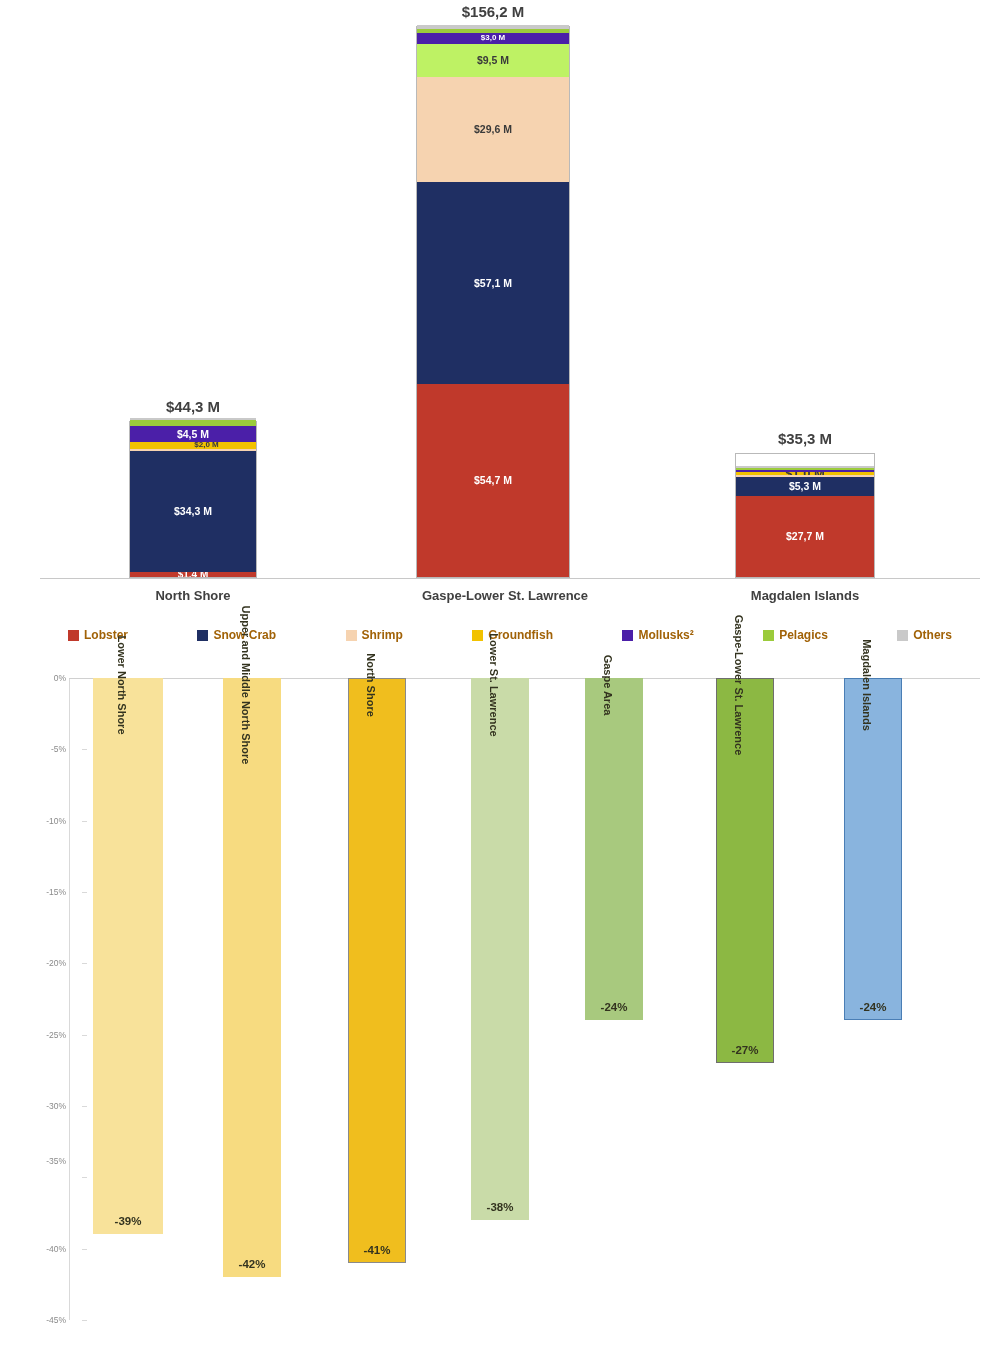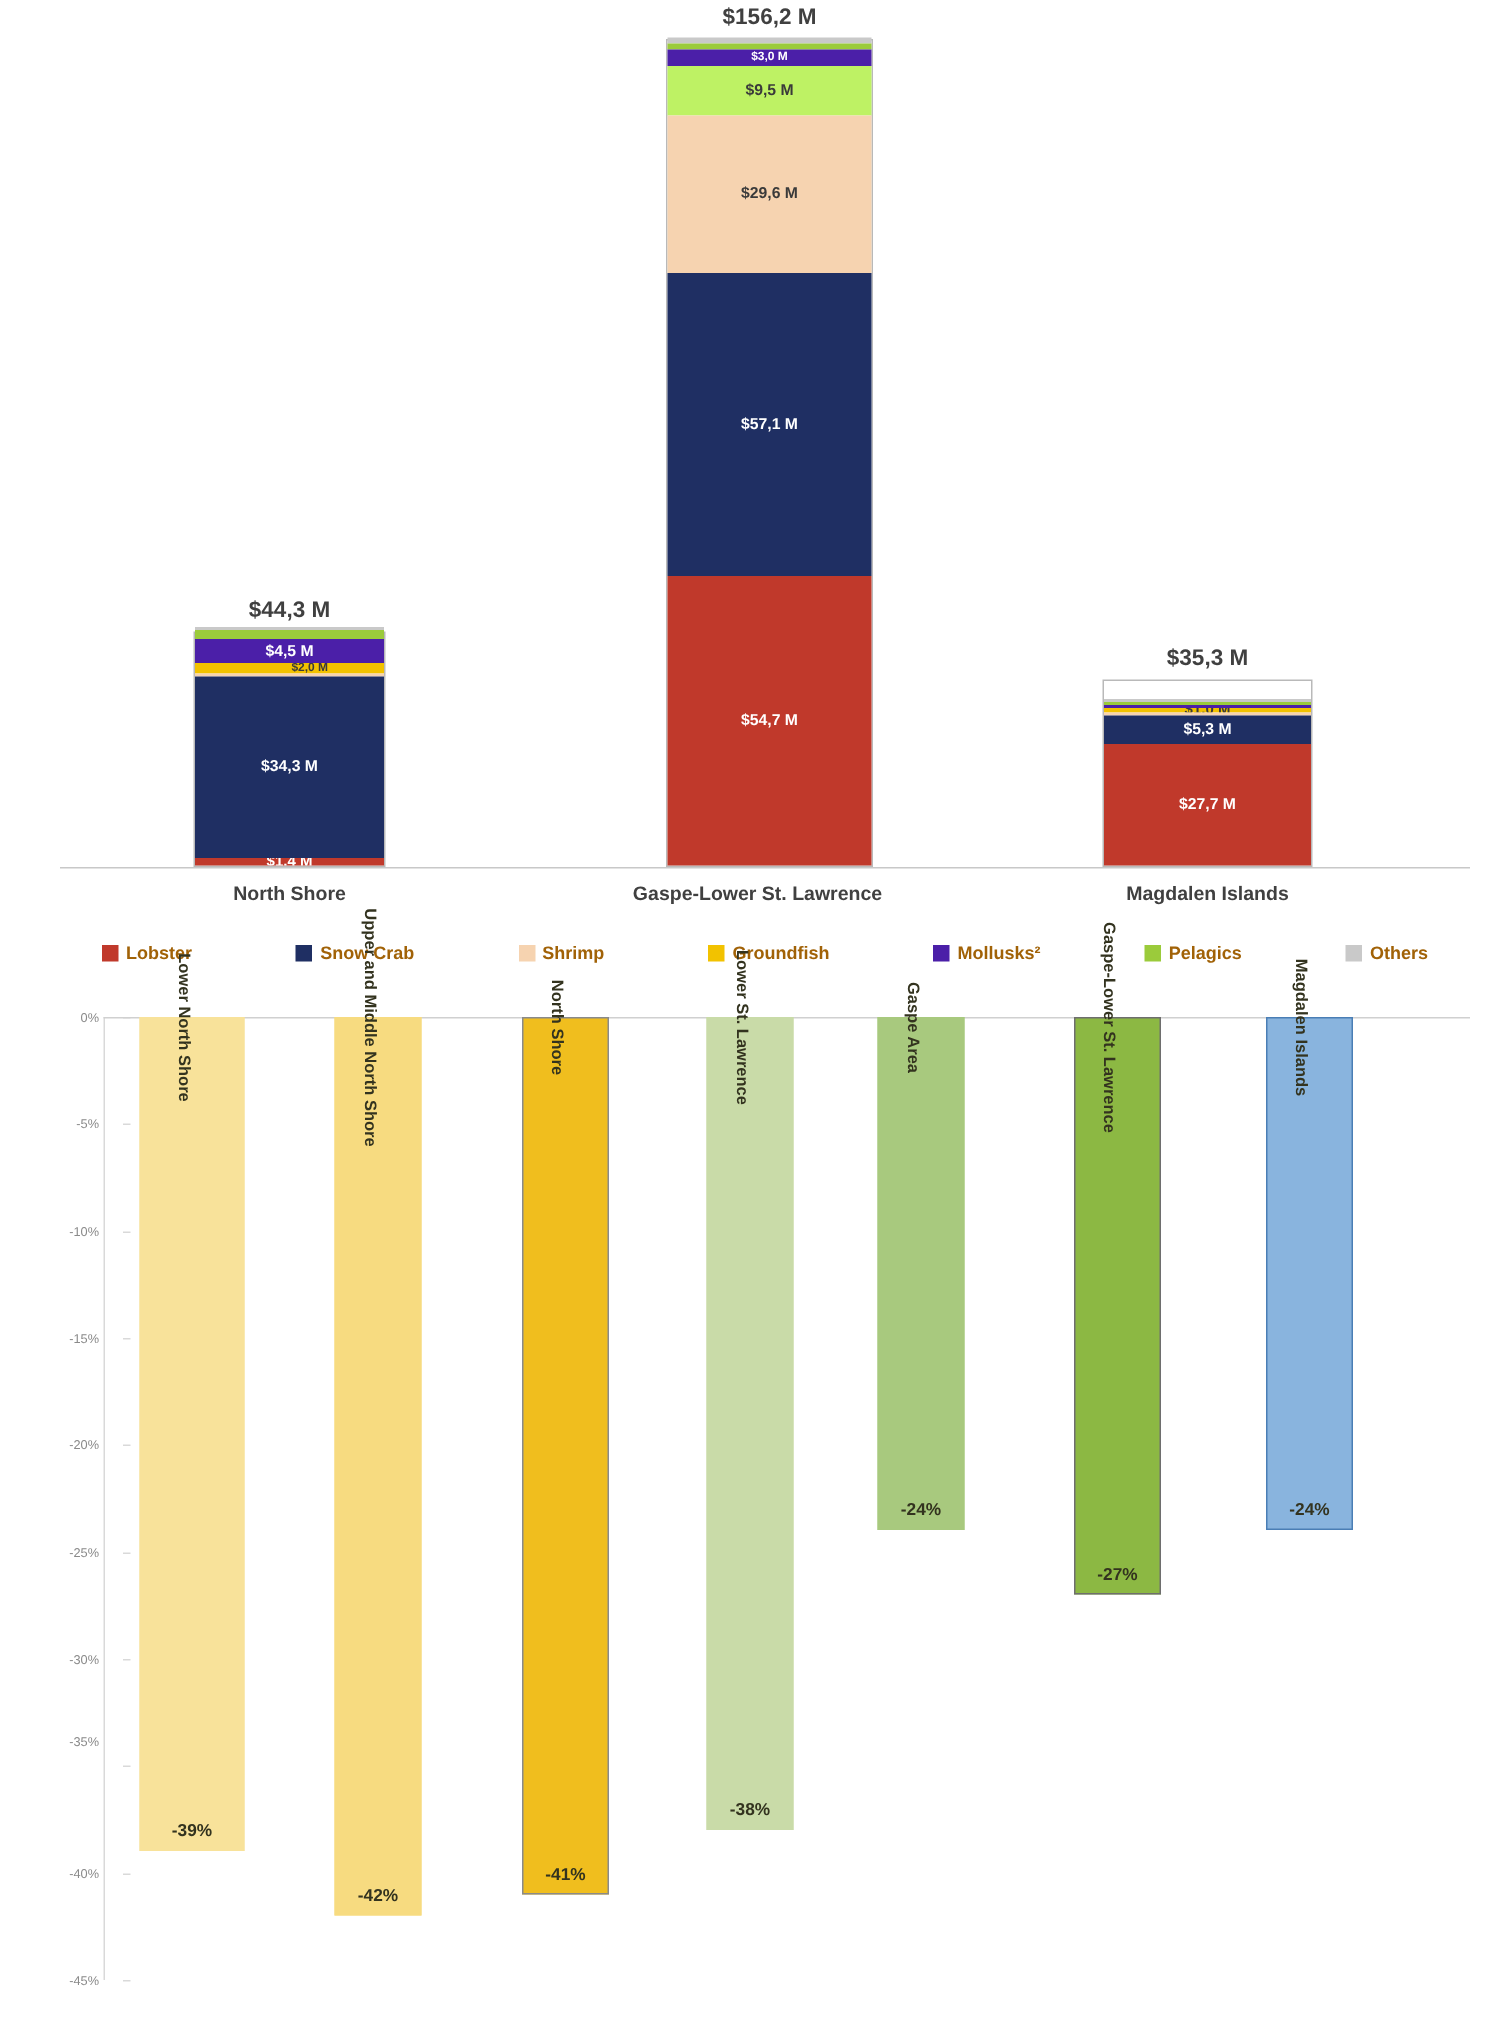--- a/index.html
+++ b/index.html
@@ -112,21 +112,21 @@
             <span class="seg-label dark" style="font-size: 8px; padding-left: 27px;">$2,0 M</span>
           </div>
           <div class="seg" style="background: rgb(246, 211, 176); height: 2px; flex: 0 0 auto;"></div>
           <div class="seg" style="background: rgb(31, 47, 99); height: 121.214px; flex: 0 0 auto;">
             <span class="seg-label light">$34,3 M</span>
           </div>
           <div class="seg" style="background: rgb(192, 57, 43); height: 4.9475px; flex: 0 0 auto;">
             <span class="seg-label light" style="font-size: 10px; text-align: right;">$1,4 M</span>
           </div>
         </div>
-        <div class="stack-group" style="width: 138px; left: 404px; height: 552px; border: 1px solid rgb(185, 185, 185);">
+        <div class="stack-group" style="width: 154px; left: 376px; height: 552px; border: 1px solid rgb(185, 185, 185);">
           <div class="stack-total">$156,2 M</div>
           <div class="seg" style="background: rgb(201, 201, 201); height: 3.53393px; flex: 0 0 auto;"></div>
           <div class="seg" style="background: rgb(155, 203, 59); height: 4.59411px; flex: 0 0 auto;"></div>
           <div class="seg" style="background: rgb(75, 31, 168); height: 10.6018px; flex: 0 0 auto;">
             <span class="seg-label light" style="font-size: 8px;">$3,0 M</span>
           </div>
           <div class="seg" style="background: #bef264; height: 33.5723px; flex: 0 0 auto;">
             <span class="seg-label dark">$9,5 M</span>
           </div>
           <div class="seg" style="background: rgb(246, 211, 176); height: 104.604px; flex: 0 0 auto;">
@@ -138,21 +138,21 @@
           <div class="seg" style="background: rgb(192, 57, 43); height: 193.306px; flex: 0 0 auto;">
             <span class="seg-label light">$54,7 M</span>
           </div>
         </div>
         <div class="stack-group" style="width: 140px; left: 695px; height: 124.748px; border: 1px solid rgb(185, 185, 185);">
           <div class="stack-total">$35,3 M</div>
           <div class="seg" style="background: rgb(201, 201, 201); height: 2px; flex: 0 0 auto;"></div>
           <div class="seg" style="background: rgb(155, 203, 59); height: 2px; flex: 0 0 auto;"></div>
           <div class="seg" style="background: rgb(75, 31, 168); height: 2.12036px; flex: 0 0 auto;"></div>
           <div class="seg" style="background: rgb(242, 194, 0); height: 3.53393px; flex: 0 0 auto;">
-            <span class="seg-label dark" style="font-size: 10px;">$1,0 M</span>
+            <span class="seg-label dark" style="font-size: 13px;">$1,0 M</span>
           </div>
           <div class="seg" style="background: rgb(246, 211, 176); height: 2px; flex: 0 0 auto;"></div>
           <div class="seg" style="background: rgb(31, 47, 99); height: 18.7298px; flex: 0 0 auto;">
             <span class="seg-label light">$5,3 M</span>
           </div>
           <div class="seg" style="background: rgb(192, 57, 43); height: 81px; flex: 0 0 auto;">
             <span class="seg-label light">$27,7 M</span>
           </div>
         </div>
       </div>

